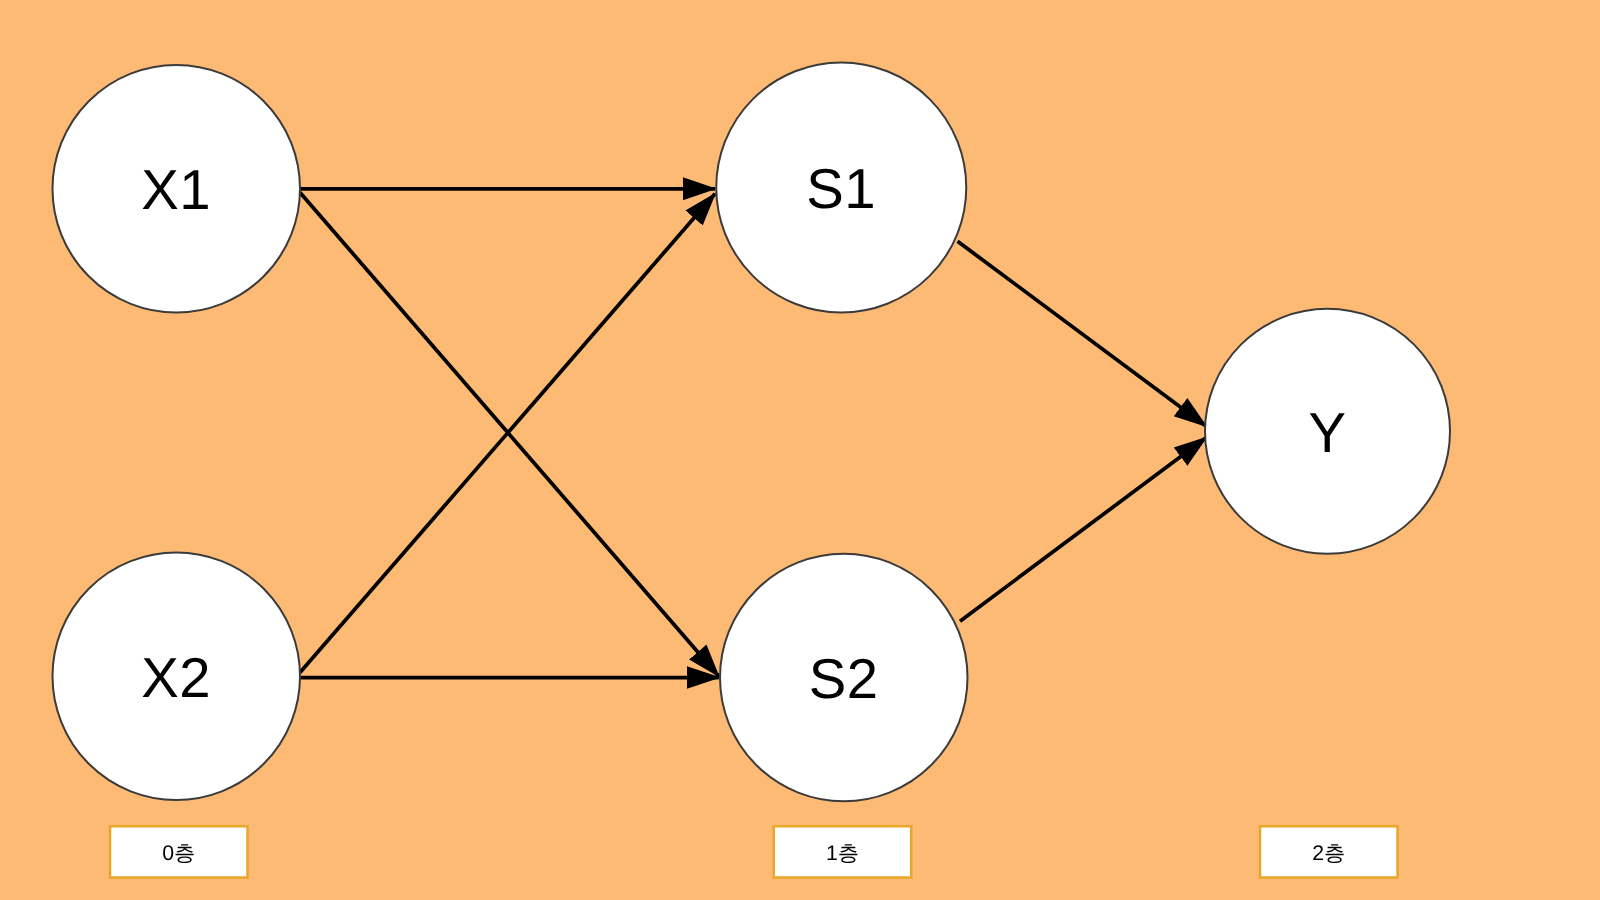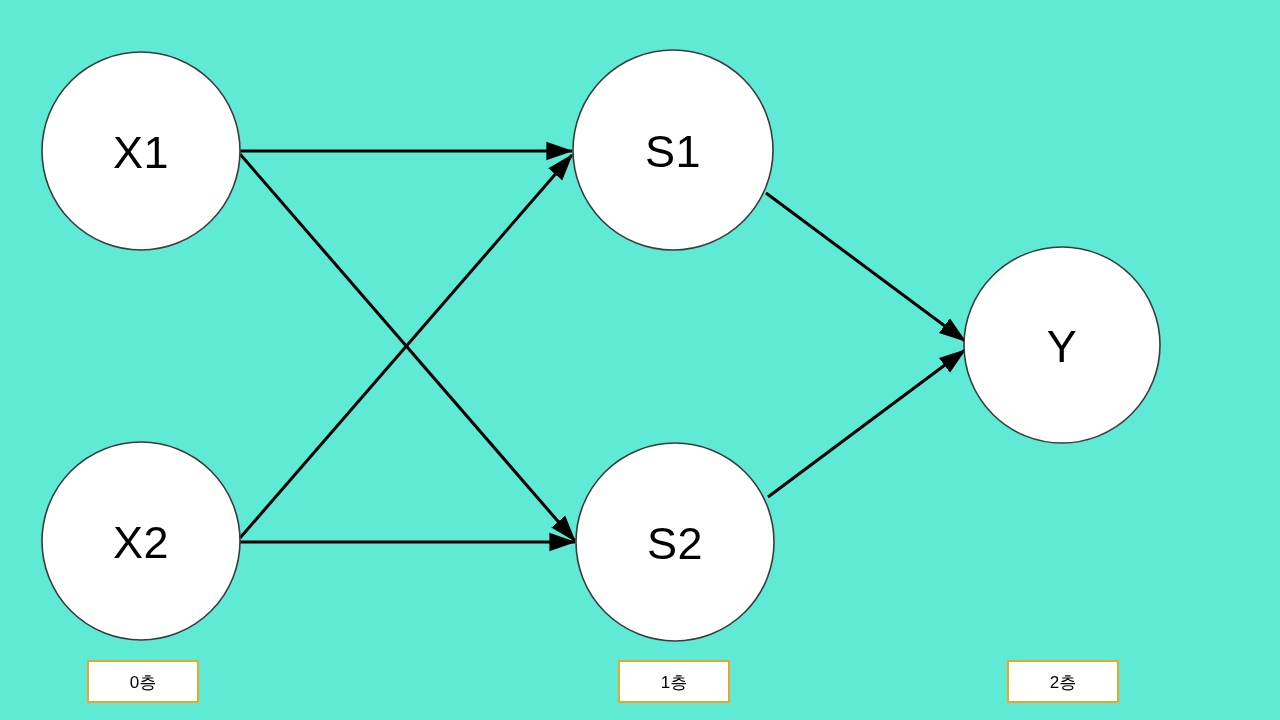--- a/index.html
+++ b/index.html
@@ -8,21 +8,21 @@
     padding: 0;
     background: #ffffff;
   }
   body {
     font-family: "Liberation Sans", "DejaVu Sans", sans-serif;
   }
   #canvas {
     position: relative;
     width: 1280px;
     height: 720px;
-    background: #5eead4;
+    background: #fdba74;
     overflow: hidden;
   }
   #diagram-svg {
     position: absolute;
     top: 0;
     left: 0;
     width: 1280px;
     height: 720px;
     display: block;
   }

